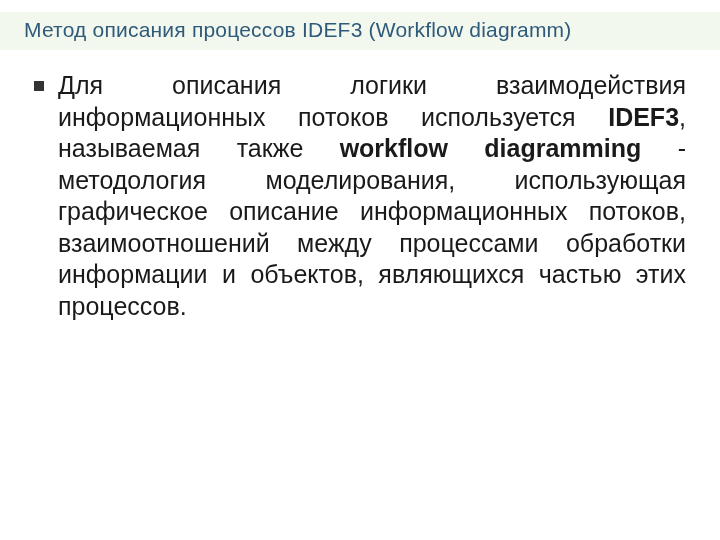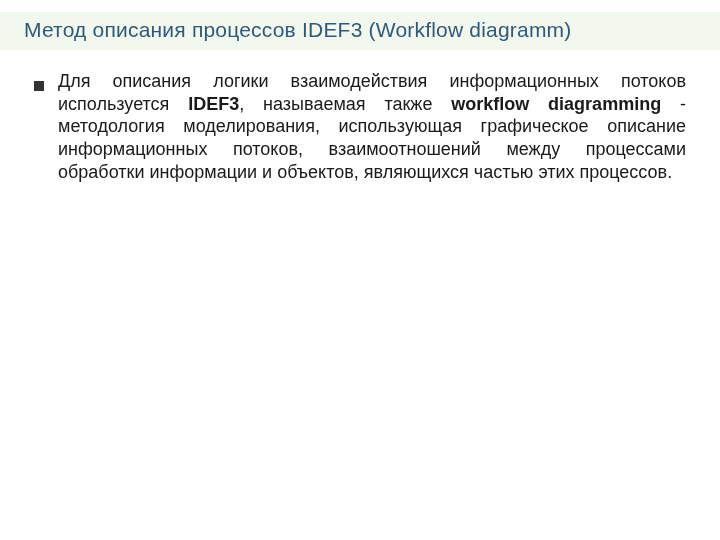--- a/index.html
+++ b/index.html
@@ -44,21 +44,21 @@
   .bullet {
     width: 10px;
     height: 10px;
     background: #333333;
     margin-top: 11px;
     margin-right: 14px;
     flex: 0 0 auto;
   }
   .body-text {
     color: #1a1a1a;
-    font-size: 18px;
+    font-size: 25px;
     line-height: 1.26;
     text-align: justify;
     text-justify: inter-word;
     flex: 1 1 auto;
   }
   .body-text b {
     font-weight: bold;
   }
 </style>
 </head>

